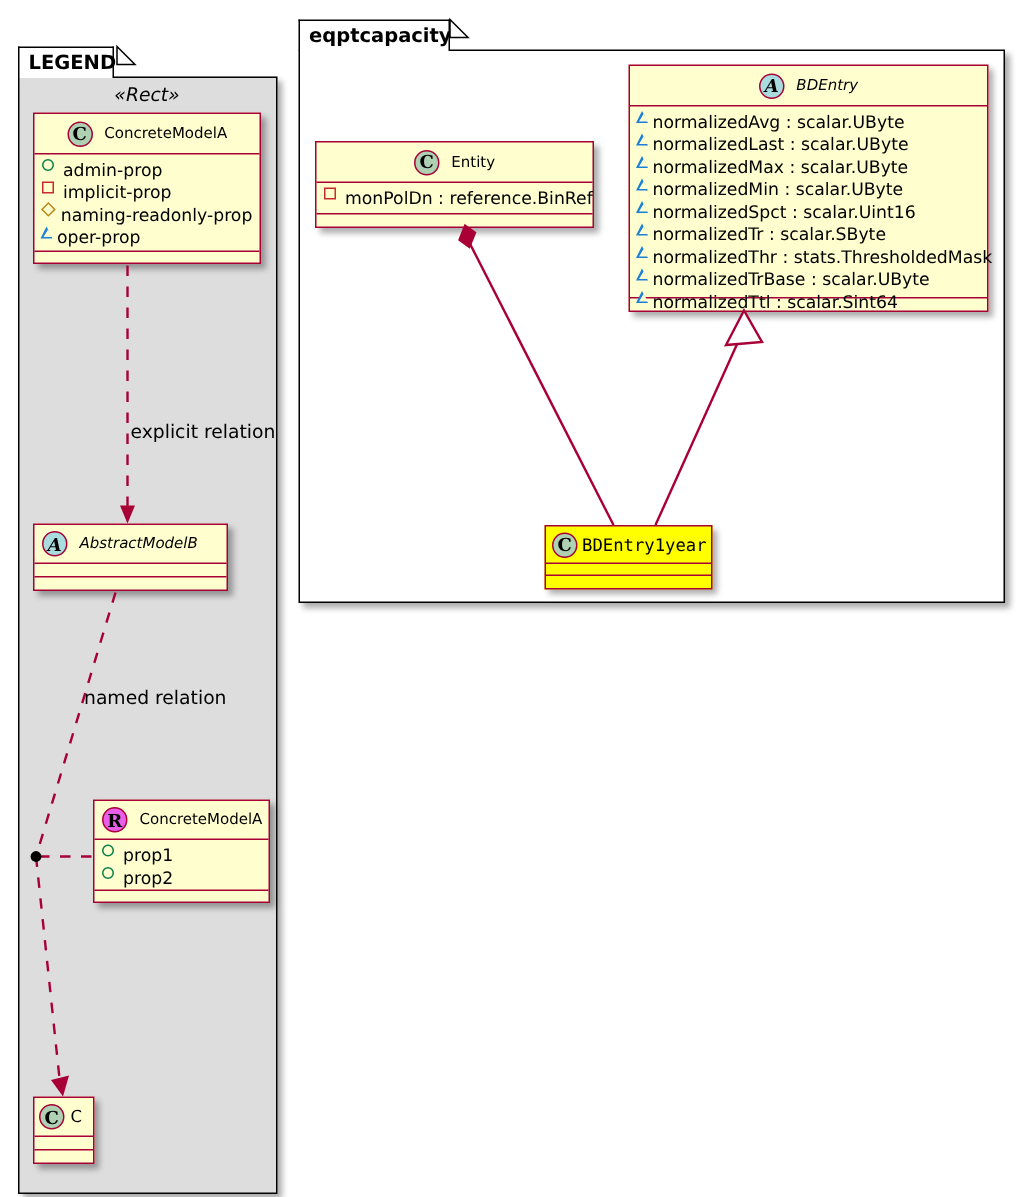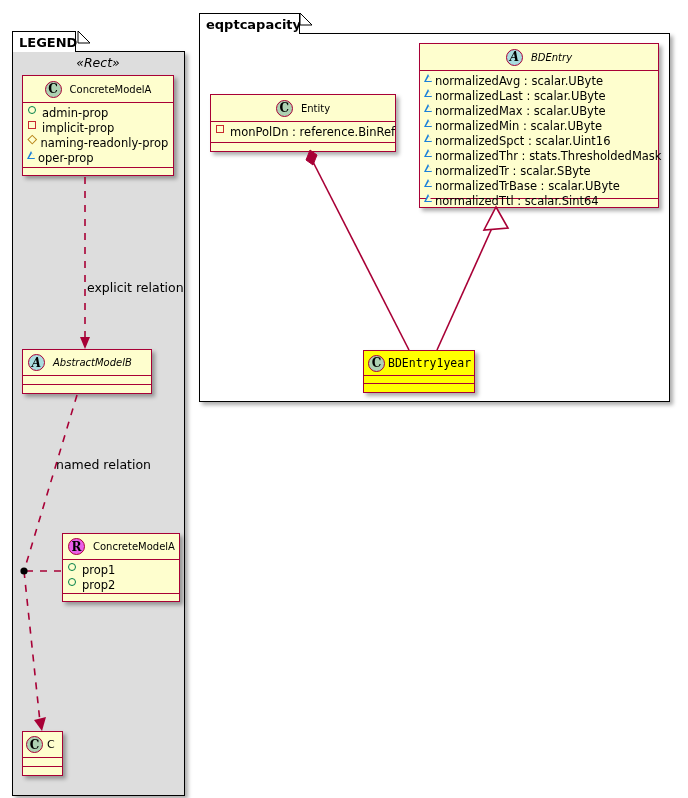--- a/index.html
+++ b/index.html
@@ -311,25 +311,25 @@
       <div class="attr-row">
         <span class="vis triangle"></span>
         <span class="attr-txt" style="margin-left:2px;">normalizedMin : scalar.UByte</span>
       </div>
       <div class="attr-row">
         <span class="vis triangle"></span>
         <span class="attr-txt" style="margin-left:2px;">normalizedSpct : scalar.Uint16</span>
       </div>
       <div class="attr-row">
         <span class="vis triangle"></span>
+        <span class="attr-txt" style="margin-left:2px;">normalizedTr : scalar.SByte</span>
+      </div>
+      <div class="attr-row">
+        <span class="vis triangle"></span>
         <span class="attr-txt" style="margin-left:2px;">normalizedThr : stats.ThresholdedMask</span>
-      </div>
-      <div class="attr-row">
-        <span class="vis triangle"></span>
-        <span class="attr-txt" style="margin-left:2px;">normalizedTr : scalar.SByte</span>
       </div>
       <div class="attr-row">
         <span class="vis triangle"></span>
         <span class="attr-txt" style="margin-left:2px;">normalizedTrBase : scalar.UByte</span>
       </div>
       <div class="attr-row">
         <span class="vis triangle"></span>
         <span class="attr-txt" style="margin-left:2px;">normalizedTtl : scalar.Sint64</span>
       </div>
     </div>

